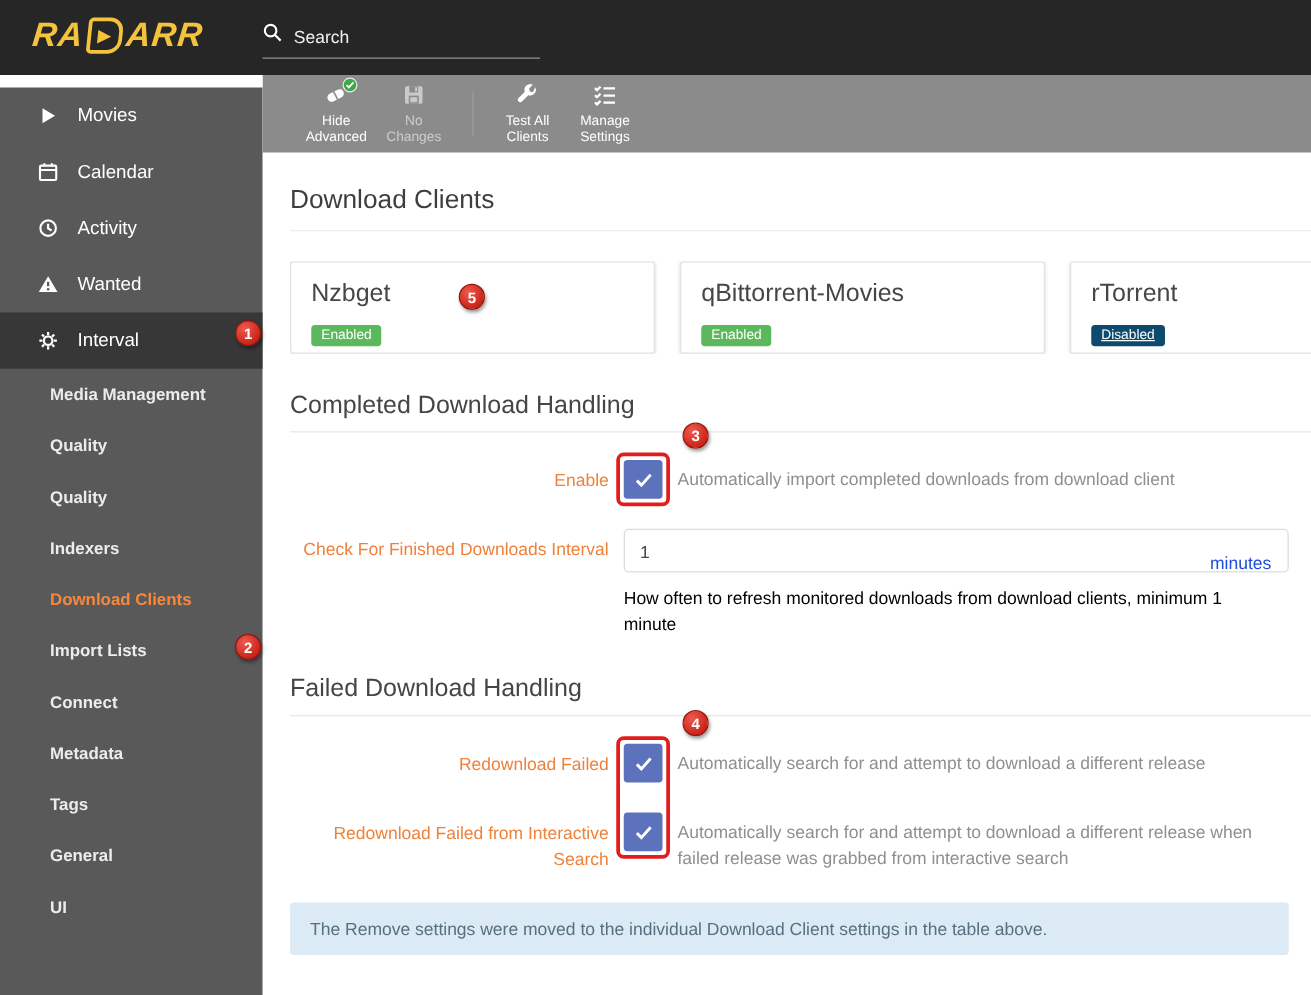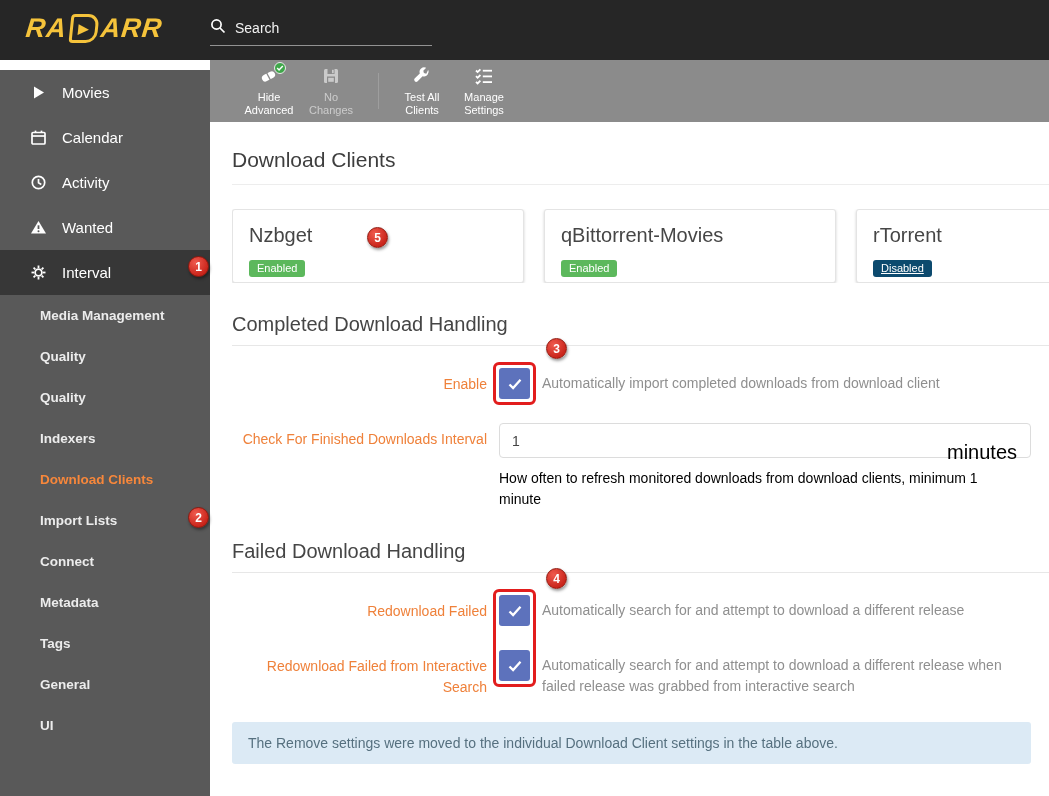--- a/index.html
+++ b/index.html
@@ -47,21 +47,21 @@
   .frow { display:flex; align-items:flex-start; margin-bottom:24px; }
   .flabel { width:255px; min-width:255px; text-align:right; color:#ef813a; font-size:14px; padding-top:6px; line-height:1.5; }
   .fctrl { flex:1; padding-left:12px; margin-right:18px; position:relative; }
   .checkrow { display:flex; align-items:flex-start; }
   .checkbox-wrap { position:relative; flex:none; }
   .checkbox { width:31px; height:31px; background:#5d72bc; border-radius:3px; display:flex; align-items:center; justify-content:center; cursor:pointer; }
   .hl-box { position:absolute; top:-6px; left:-6px; right:-6px; bottom:-6px; border:3px solid #e21d1d; border-radius:6px; pointer-events:none; z-index:3; }
   .check-help { margin-left:12px; color:#8f8f8f; font-size:14px; line-height:1.5; padding-top:5px; max-width:490px; }
   .input-wrap { position:relative; }
   .form-input { width:100%; height:35px; border:1px solid #dcdcdc; border-radius:4px; padding:0 80px 0 12px; font-size:14px; color:#444; outline:none; font-family:"Liberation Sans", sans-serif; }
-  .unit { position:absolute; right:14px; top:9px; color:#000000; font-size:20px; }
+  .unit { position:absolute; right:14px; top:9px; color:#1d4ed8; font-size:14px; }
   .input-help { margin-top:10px; color:#000000; font-size:14px; line-height:1.5; max-width:505px; }
 
   .failed-rows { position:relative; margin-top:22px; }
   .hl-box-tall { position:absolute; left:261px; top:-6px; width:43px; height:98px; border:3px solid #e21d1d; border-radius:6px; pointer-events:none; z-index:3; }
 
   .notice { margin:24px 18px 0 0; background:#dceaf5; border-radius:3px; padding:13px 16px; color:#56707f; font-size:14px; }
 
   
   .marker { position:absolute; width:21px; height:21px; border-radius:50%; background:radial-gradient(circle at 35% 30%, #ef5a4e, #c9241a 72%); border:1px solid #8f170d; color:#fff; font-size:12px; font-weight:700; display:flex; align-items:center; justify-content:center; box-shadow:1px 2px 3px rgba(0,0,0,.4); z-index:60; pointer-events:none; }
   .m1 { left:188px; top:256px; } .m2 { left:188px; top:507px; }

